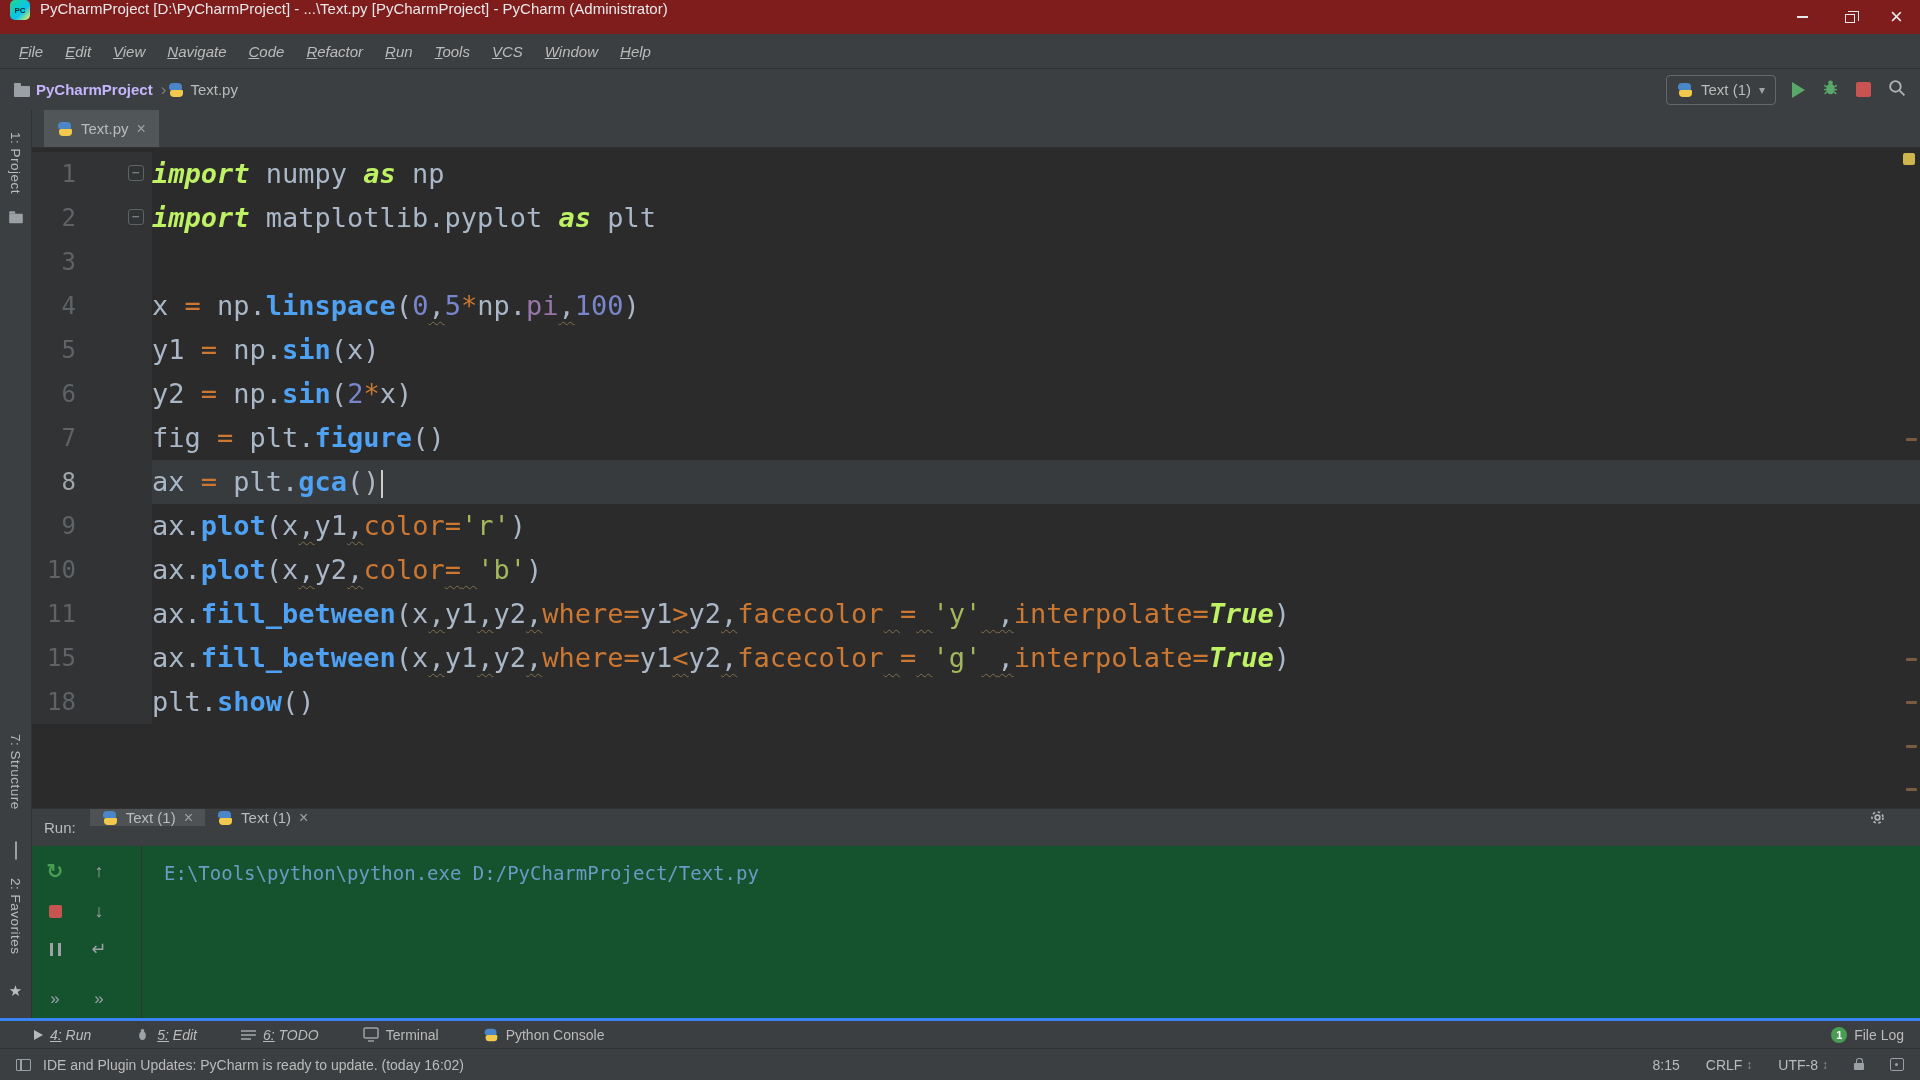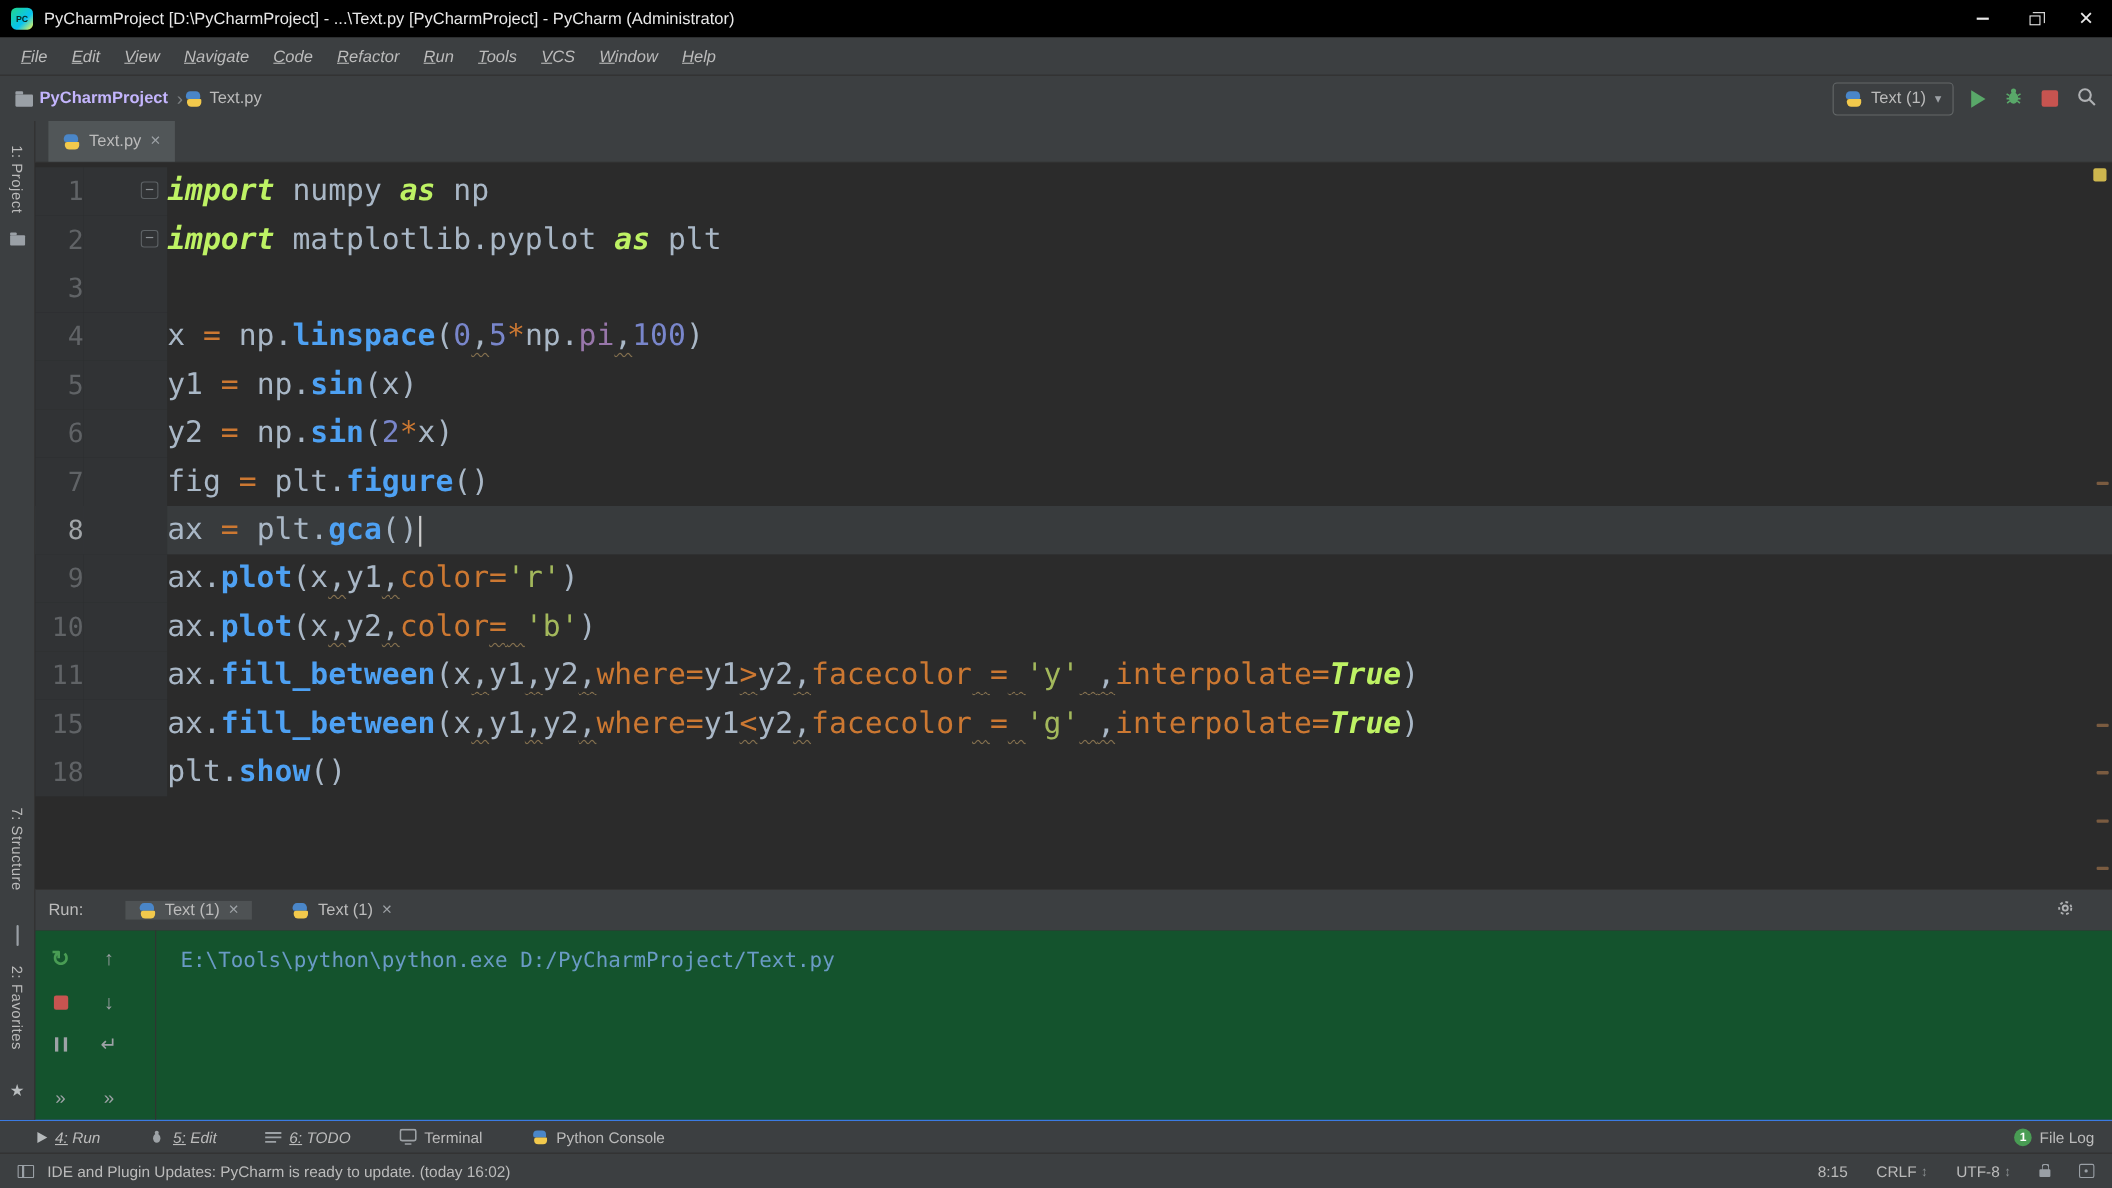--- a/index.html
+++ b/index.html
@@ -1,21 +1,21 @@
 <!DOCTYPE html>
 <html><head>
 <meta charset="utf-8">
 <style>
   * { margin:0; padding:0; box-sizing:border-box; }
   html,body { width:1920px; height:1080px; overflow:hidden; background:#2b2b2b;
     font-family:"Liberation Sans", sans-serif; }
   .app { width:1920px; height:1080px; display:flex; flex-direction:column; background:#2b2b2b; }
 
   
-  .titlebar { height:34px; background:#000000; display:flex; align-items:center; padding-left:10px; flex:none; }
+  .titlebar { height:34px; background:#7f1d1d; display:flex; padding-left:10px; flex:none; }
   .pclogo { width:20px; height:20px; border-radius:5px; background:linear-gradient(135deg,#21d789,#07c3f2 60%,#fcf84a);
     display:flex; align-items:center; justify-content:center; flex:none; }
   .pclogo::after { content:"PC"; font-size:8px; font-weight:bold; color:#062a22; letter-spacing:0; }
   .title-text { color:#e8e8e8; font-size:15px; margin-left:10px; white-space:nowrap; }
   .winbtns { margin-left:auto; display:flex; height:34px; }
   .winbtn { width:47px; height:34px; display:flex; align-items:center; justify-content:center; }
   .min-glyph { width:11px; height:2px; background:#e8e8e8; }
   .restore-glyph { position:relative; width:10px; height:9px; border:1.5px solid #e8e8e8; margin-top:3px; }
   .restore-glyph::before { content:""; position:absolute; top:-4.5px; left:2.5px; width:10px; height:9px;
     border:1.5px solid #e8e8e8; border-left:none; border-bottom:none; }
@@ -94,22 +94,22 @@
   .tk-c { color:#9876aa; }
   .tk-s { color:#a3b85c; }
   .tk-o, .tk-a { color:#cc7832; }
   .wavy { text-decoration:underline wavy #84704e; text-decoration-skip-ink:none; text-underline-offset:6px;
     text-decoration-thickness:1px; }
   .caret { display:inline-block; width:2px; height:28px; background:#cccccc; vertical-align:middle; margin-left:1px; }
   .insp-square { position:absolute; top:5px; right:5px; width:12px; height:12px; background:#cdb64e; border-radius:2px; }
   .emark { position:absolute; right:3px; width:11px; height:3px; background:#7a5b40; border-radius:1px; }
 
   
-  .runheader { height:38px; background:#3c3f41; border-top:1px solid #323232; display:flex; align-items:center;
-    padding-left:12px; flex:none;gap:24px; }
+  .runheader { height:38px; background:#3c3f41; border-top:1px solid #323232; display:flex; align-items:flex-start;
+    padding-left:12px; flex:none; }
   .runlabel { color:#bbbbbb; font-size:15px; align-self:center; margin-right:14px; }
   .rtab { display:flex; align-items:center; gap:8px; padding:0 12px; color:#bbbbbb; font-size:15px; }
   .rtab.active { background:#4e5254; }
   .runheader-right { margin-left:auto; display:flex; align-items:center; gap:18px; padding-right:16px; }
   .hide-glyph { width:12px; height:2px; background:#9da2a6; }
   .runbody { height:172px; background:#14532d; display:flex; flex:none; }
   .runtools { width:110px; border-right:1px solid #323232; position:relative; flex:none; }
   .rt-ic { position:absolute; width:26px; height:26px; display:flex; align-items:center; justify-content:center;
     color:#9da2a6; font-size:18px; }
   .g-rerun { color:#499C54; font-size:20px; font-weight:bold; }
@@ -118,21 +118,21 @@
   .g-down::before { content:"↓"; }
   .pause-glyph { width:11px; height:13px; border-left:3.5px solid #9da2a6; border-right:3.5px solid #9da2a6; }
   .g-wrap::before { content:"↵"; }
   .g-more { font-size:17px; }
   .g-more::before { content:"»"; }
   .stop-sq.small { width:13px; height:13px; }
   .console { flex:1; padding:14px 0 0 22px; }
   .console-line { font:19px/26px "DejaVu Sans Mono","Liberation Mono",monospace; color:#6a9bc5; white-space:pre; }
 
   
-  .bottombar { height:30px; background:#3c3f41; border-top:1px solid #3b82f6; display:flex; align-items:center;
+  .bottombar { height:30px; background:#3c3f41; border-top:3px solid #3b82f6; display:flex; align-items:center;
     padding:0 16px 0 34px; flex:none; }
   .bitem { display:flex; align-items:center; gap:7px; color:#bbbbbb; font-size:14px; margin-right:44px; }
   .btri { width:0; height:0; border-left:9px solid #b6babc; border-top:5.5px solid transparent;
     border-bottom:5.5px solid transparent; }
   .eventlog { margin-left:auto; display:flex; align-items:center; gap:7px; color:#bbbbbb; font-size:14px; }
   .badge { width:16px; height:16px; border-radius:50%; background:#499C54; color:#fff; font-size:11px;
     font-weight:bold; display:flex; align-items:center; justify-content:center; }
 
   
   .statusbar { height:32px; background:#3c3f41; border-top:1px solid #323232; display:flex; align-items:center;

